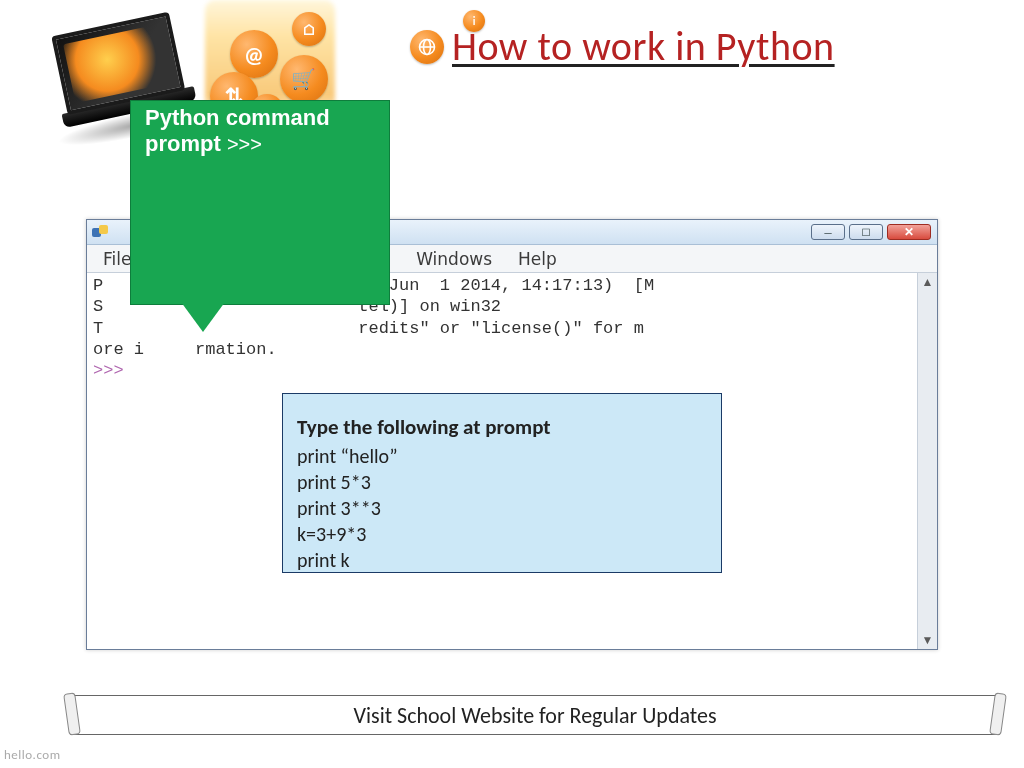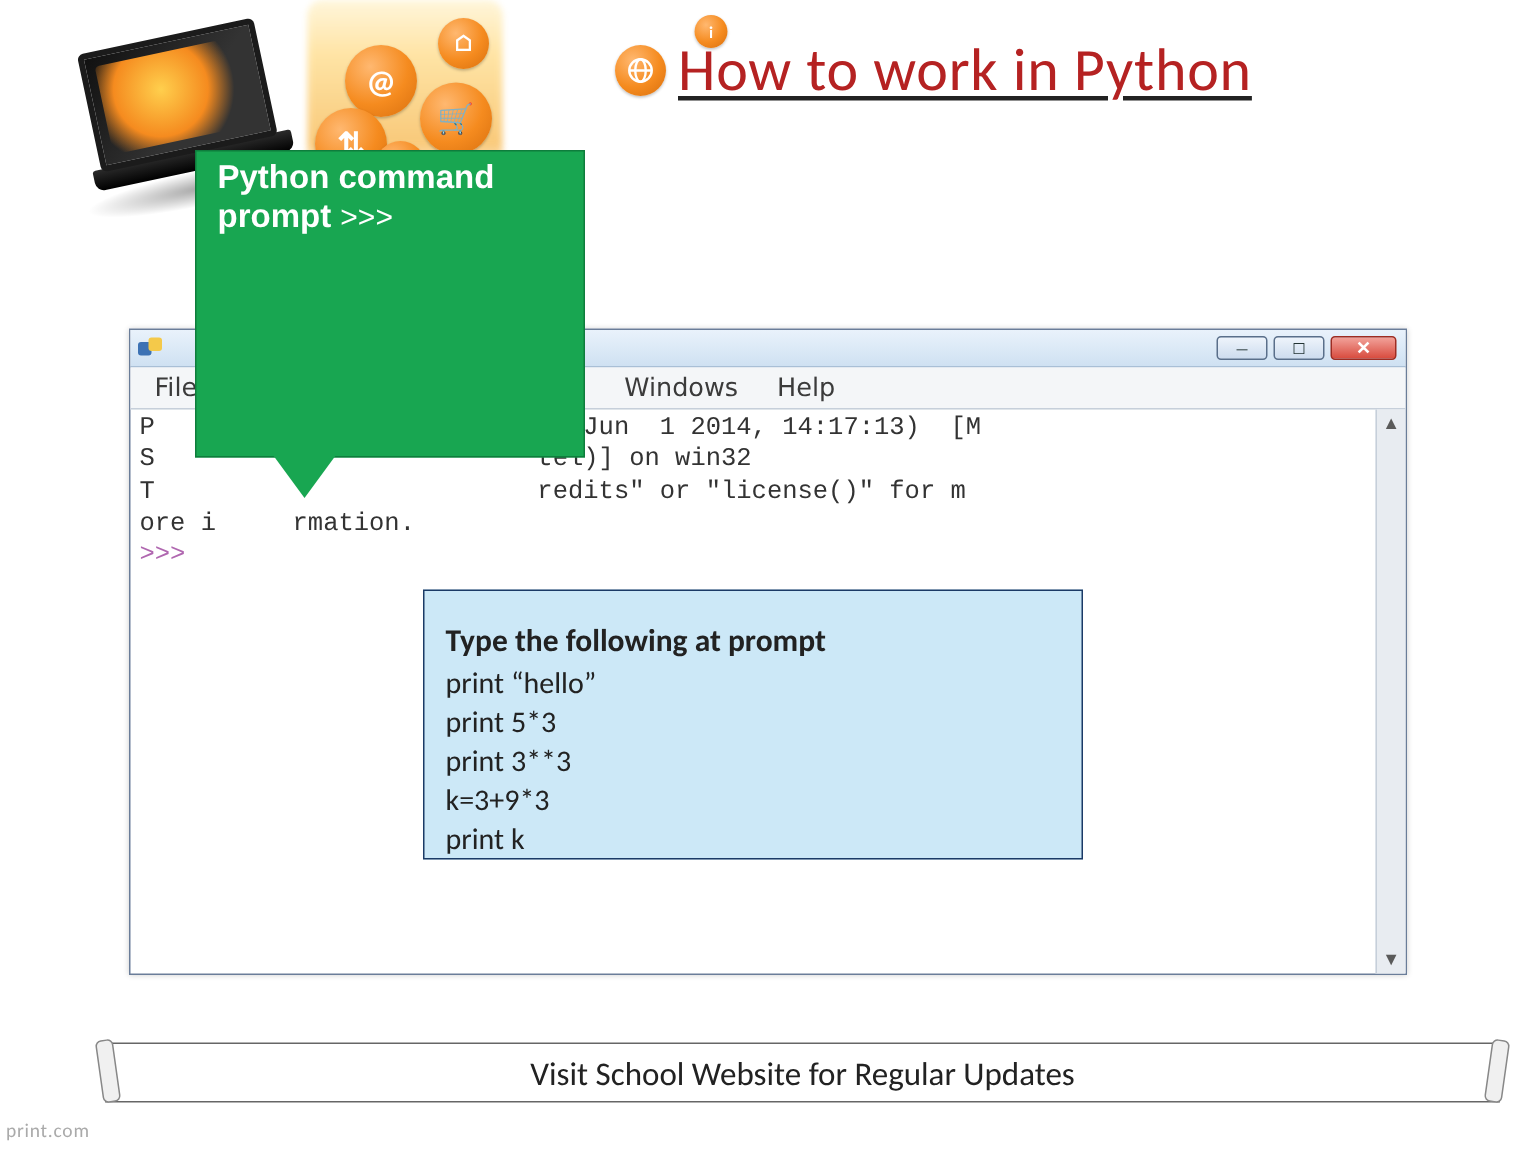--- a/index.html
+++ b/index.html
@@ -332,13 +332,13 @@
       <div>k=3+9*3</div>
       <div>print k</div>
     </div>
   </div>
 </div>
 
 <div class="banner-wrap">
   <div class="banner">Visit School Website for Regular Updates</div>
 </div>
 
-<div class="watermark">print.com</div>
+<div class="watermark">hello.com</div>
 
 </body></html>

